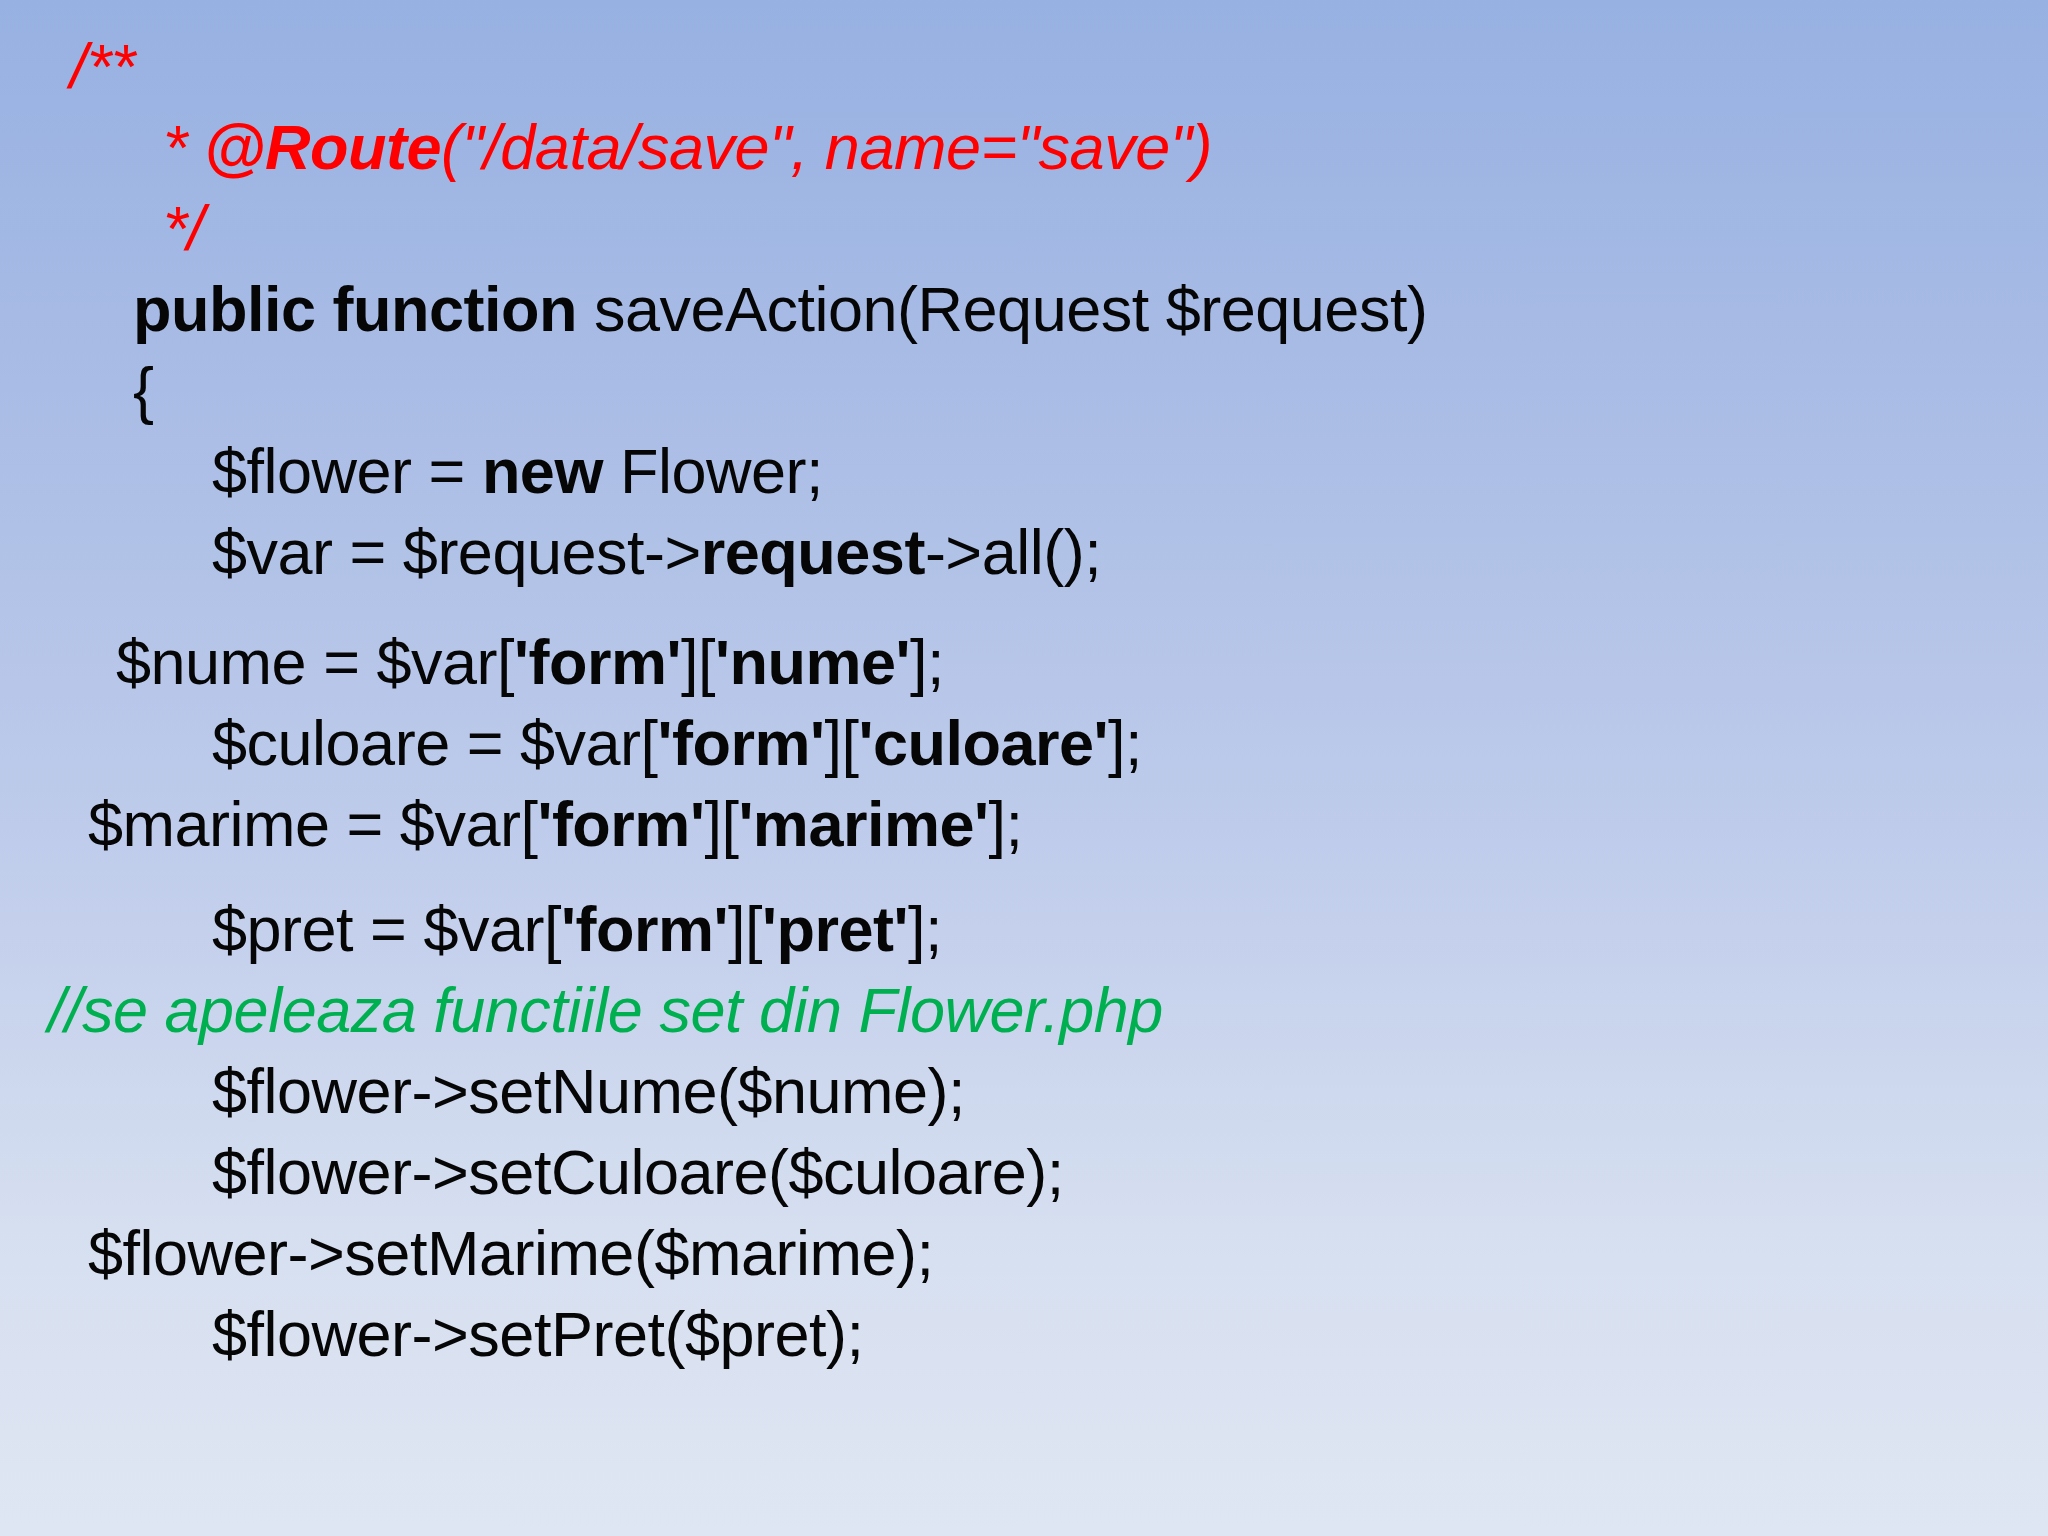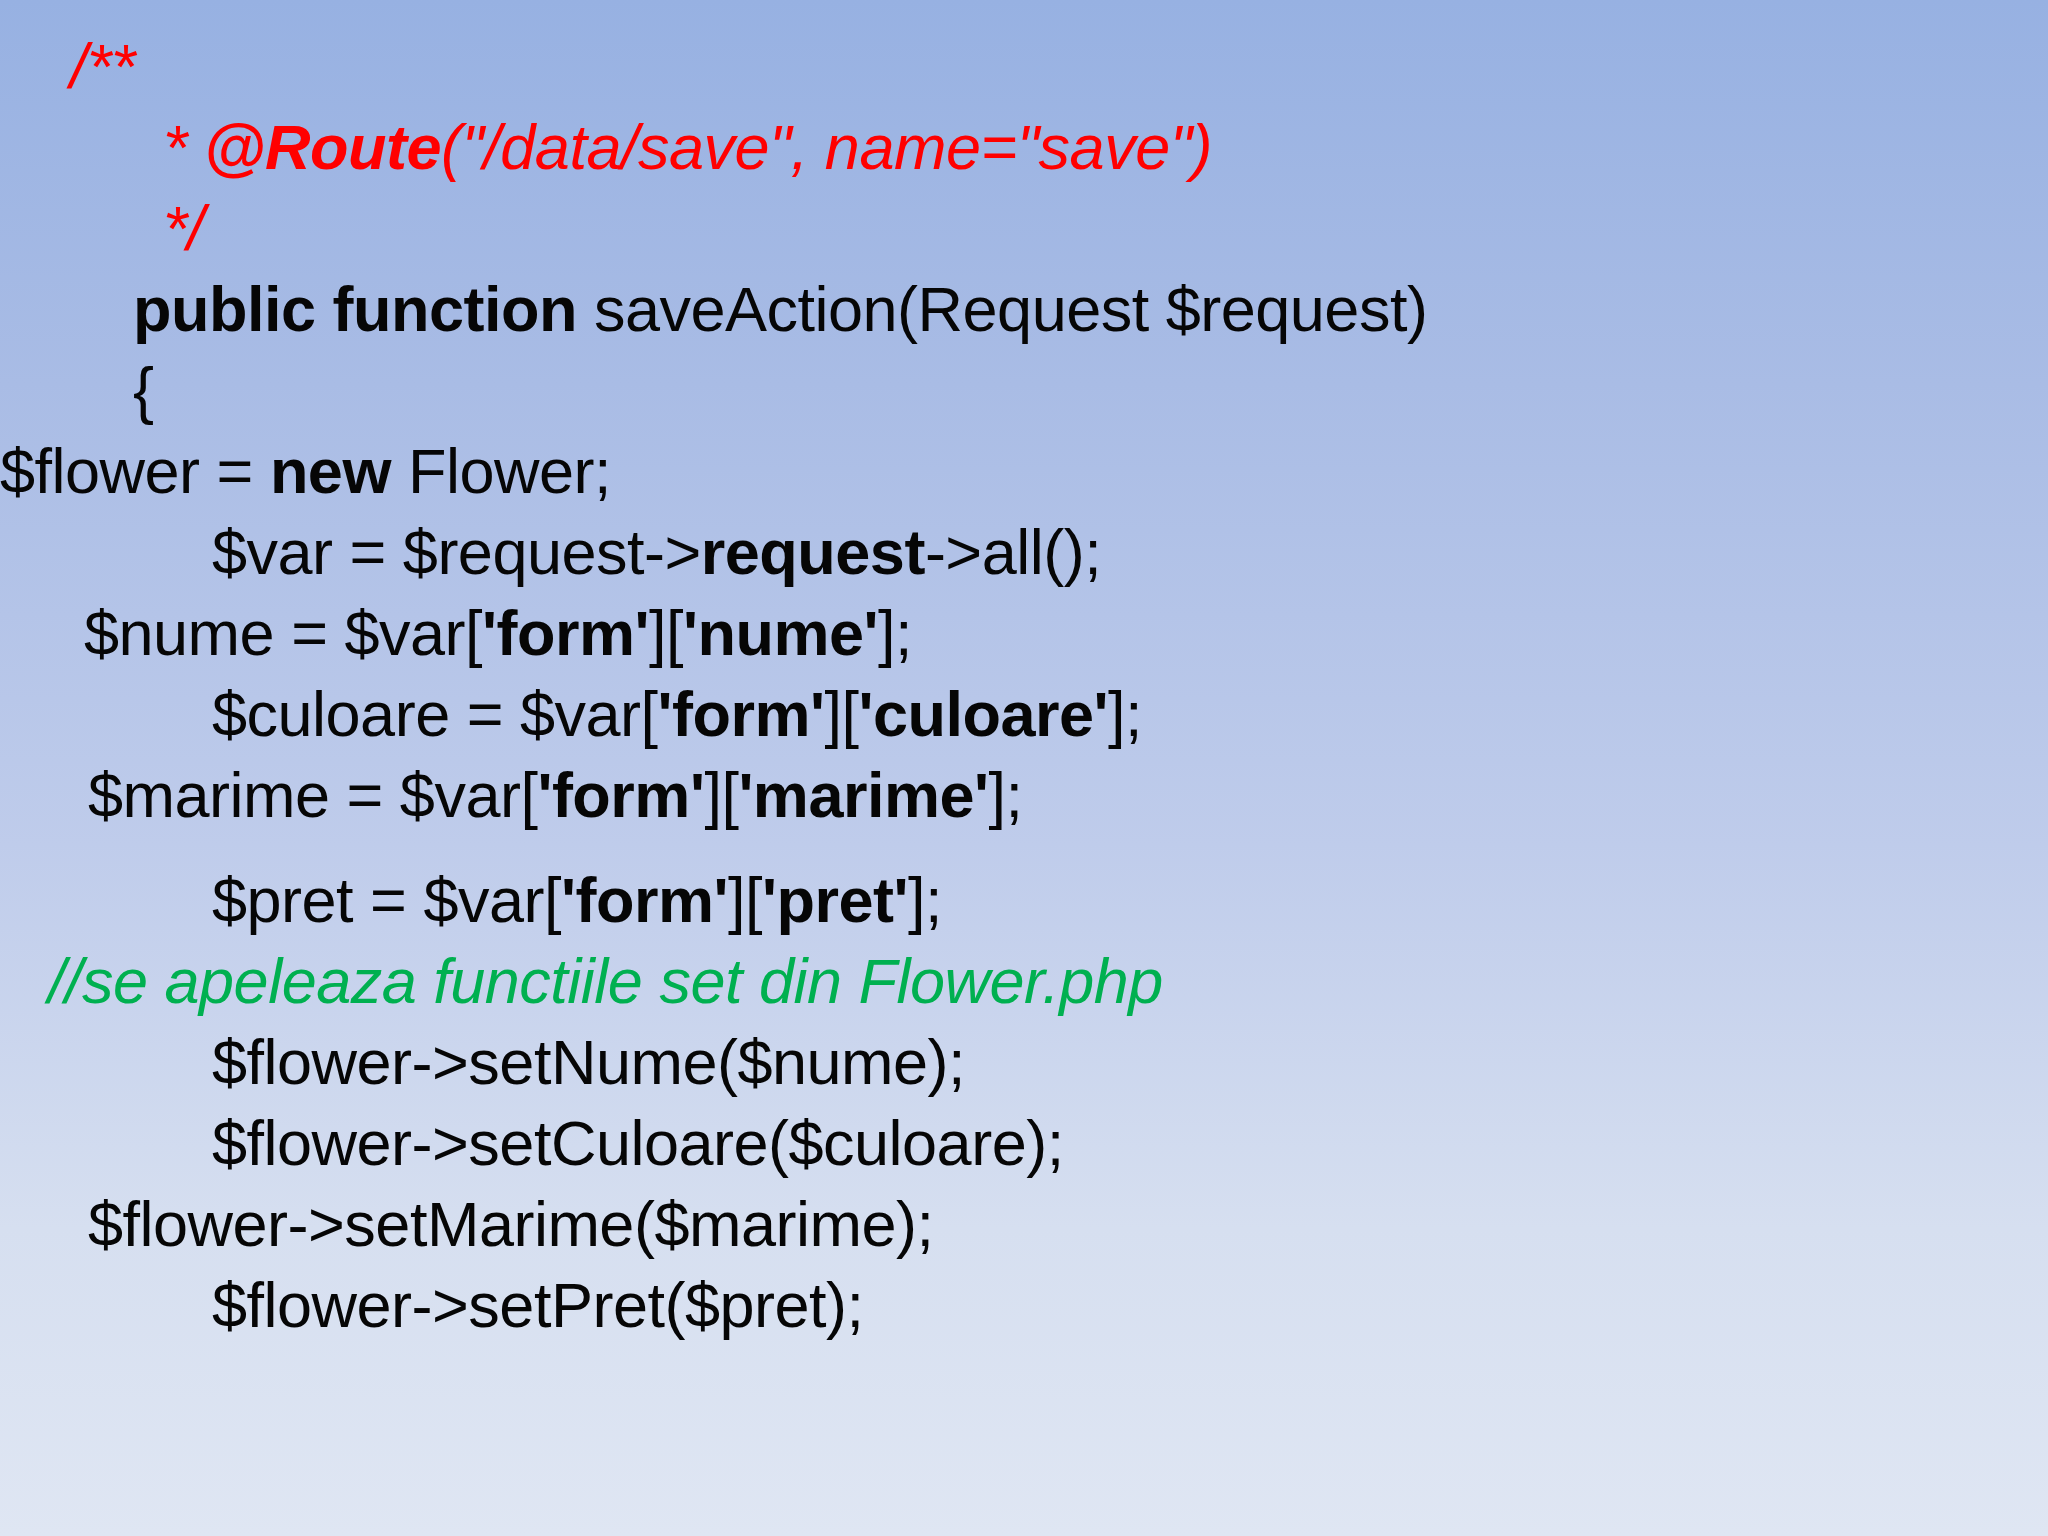--- a/index.html
+++ b/index.html
@@ -44,23 +44,23 @@
 </head>
 <body>
 
 <div class="slide">
   <div class="code" id="code-block">
       <div class="line red" style="padding-left: 70px; color: rgb(255, 0, 0);"><span>/**</span></div>
       <div class="line red" style="padding-left: 163px; color: rgb(255, 0, 0);"><span>* </span><span class="seg-bold">@Route</span><span>("/data/save", name="save")</span></div>
       <div class="line red" style="padding-left: 163px; color: rgb(255, 0, 0);"><span>*/</span></div>
       <div class="line black" style="padding-left: 133px; color: rgb(6, 6, 6);"><span class="seg-bold">public function </span><span>saveAction(Request $request)</span></div>
       <div class="line black" style="padding-left: 133px; color: rgb(6, 6, 6);"><span>{</span></div>
-      <div class="line black" style="color: rgb(6, 6, 6);"><span>$flower = </span><span class="seg-bold">new</span><span> Flower;</span></div>
+      <div class="line black" style="padding-left: 212px; color: rgb(6, 6, 6);"><span>$flower = </span><span class="seg-bold">new</span><span> Flower;</span></div>
       <div class="line black" style="padding-left: 212px; color: rgb(6, 6, 6);"><span>$var = $request-&gt;</span><span class="seg-bold">request</span><span>-&gt;all();</span></div>
-      <div class="line black" style="padding-left: 84px; color: rgb(6, 6, 6);"><span>$nume = $var[</span><span class="seg-bold">'form'</span><span>][</span><span class="seg-bold">'nume'</span><span>];</span></div>
+      <div class="line black" style="padding-left: 116px; color: rgb(6, 6, 6); margin-top: 29px;"><span>$nume = $var[</span><span class="seg-bold">'form'</span><span>][</span><span class="seg-bold">'nume'</span><span>];</span></div>
       <div class="line black" style="padding-left: 212px; color: rgb(6, 6, 6);"><span>$culoare = $var[</span><span class="seg-bold">'form'</span><span>][</span><span class="seg-bold">'culoare'</span><span>];</span></div>
       <div class="line black" style="padding-left: 88px; color: rgb(6, 6, 6);"><span>$marime = $var[</span><span class="seg-bold">'form'</span><span>][</span><span class="seg-bold">'marime'</span><span>];</span></div>
       <div class="line black" style="padding-left: 212px; color: rgb(6, 6, 6); margin-top: 24px;"><span>$pret = $var[</span><span class="seg-bold">'form'</span><span>][</span><span class="seg-bold">'pret'</span><span>];</span></div>
       <div class="line green" style="padding-left: 48px; color: rgb(0, 176, 80);"><span>//se apeleaza functiile set din Flower.php</span></div>
       <div class="line black" style="padding-left: 212px; color: rgb(6, 6, 6);"><span>$flower-&gt;setNume($nume);</span></div>
       <div class="line black" style="padding-left: 212px; color: rgb(6, 6, 6);"><span>$flower-&gt;setCuloare($culoare);</span></div>
       <div class="line black" style="padding-left: 88px; color: rgb(6, 6, 6);"><span>$flower-&gt;setMarime($marime);</span></div>
       <div class="line black" style="padding-left: 212px; color: rgb(6, 6, 6);"><span>$flower-&gt;setPret($pret);</span></div>
     </div>
 </div>

